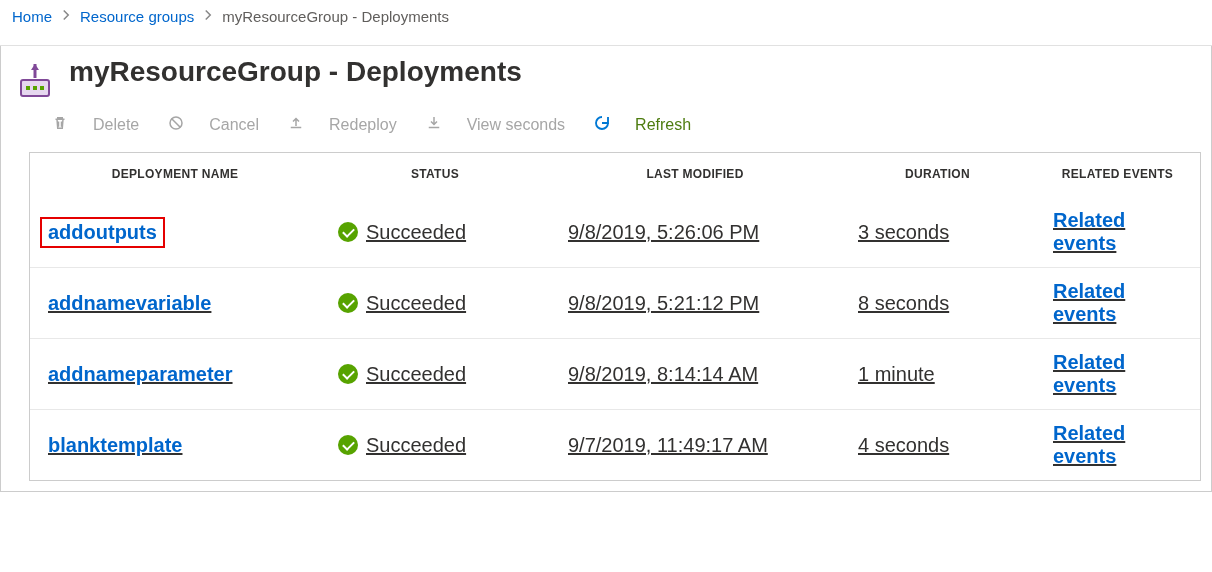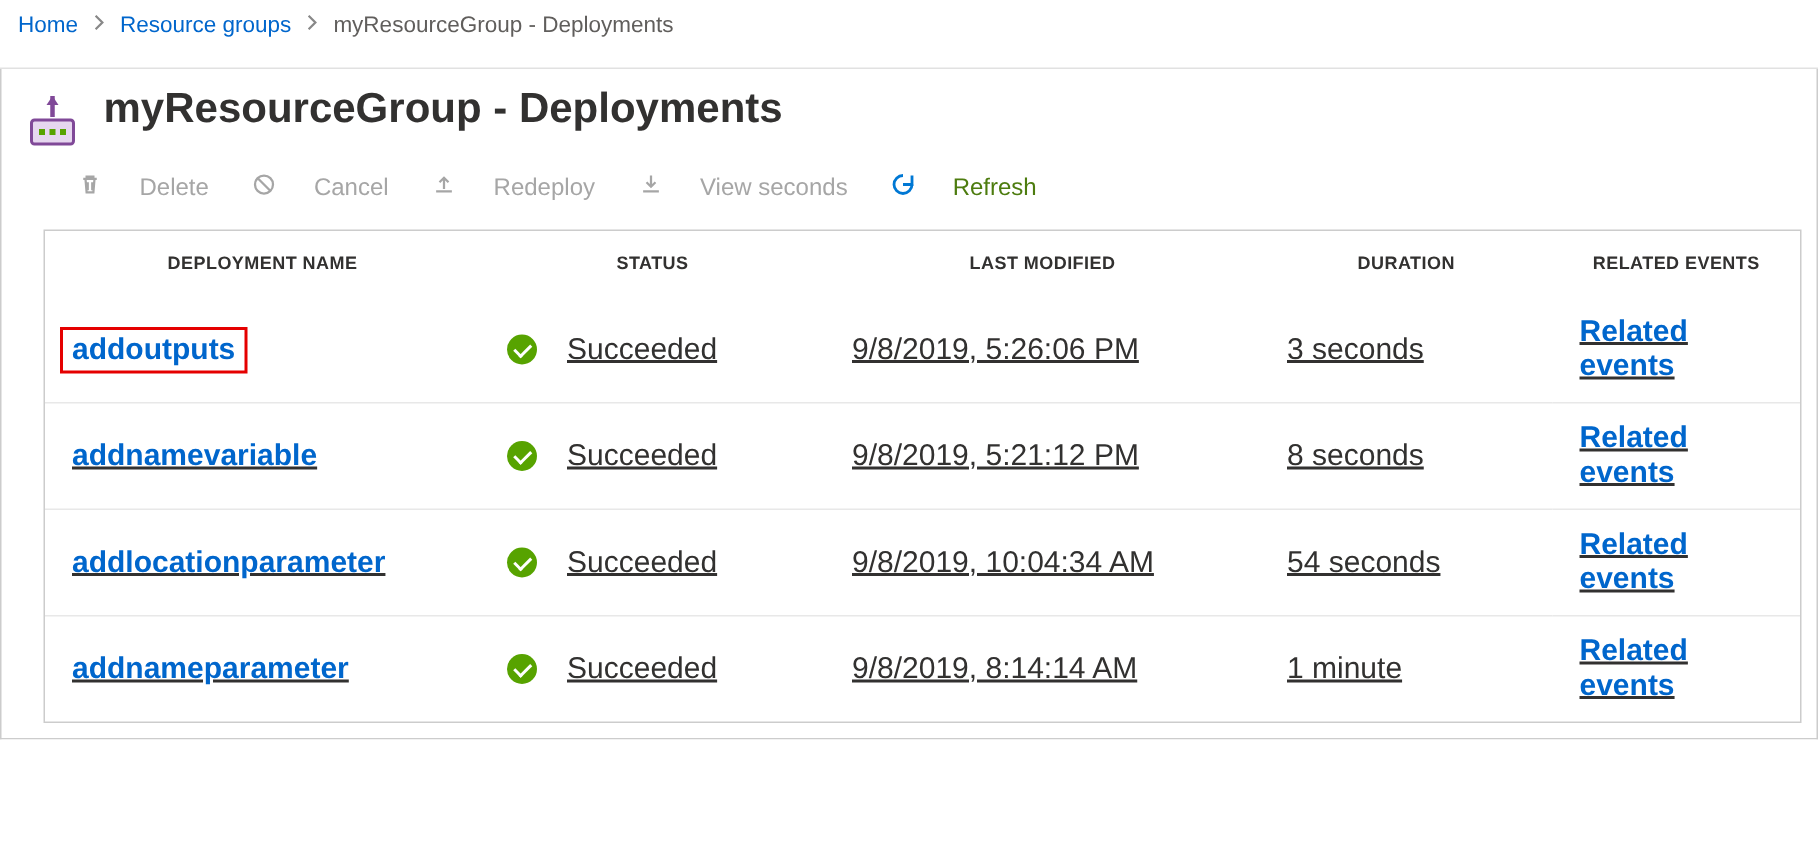--- a/index.html
+++ b/index.html
@@ -99,21 +99,21 @@
   .tbl tbody td {
     padding: 12px 18px;
     border-top: 1px solid #e8e8e8;
     font-size: 20px;
     vertical-align: middle;
     text-decoration: underline;
   }
   .tbl tbody tr:first-child td { border-top: none; padding-top: 18px;}
   .name-link { color: #0066cc; text-decoration: none; font-weight: 600; }
   .events-link { color: #0066cc; text-decoration: none; font-weight: 600; }
-  .status-cell { display: flex; align-items: center; gap: 20px; }
+  .status-cell { display: flex; align-items: center; gap: 8px; }
   .status-ok {
     width: 20px; height: 20px; border-radius: 50%;
     background: #57a300;
     display: inline-flex; align-items: center; justify-content: center;
     flex-shrink: 0;
   }
   .status-ok::after {
     content: "";
     width: 5px; height: 9px;
     border: solid #fff;
@@ -254,40 +254,40 @@
               <span class="status-cell">
                 <span class="status-ok"></span>
                 <span>Succeeded</span>
               </span>
             </td>
             <td>9/8/2019, 5:21:12 PM</td>
             <td>8 seconds</td>
             <td><a href="#" class="events-link">Related events</a></td>
           </tr>
           <tr>
-            <td><a href="#" class="name-link">addlocationparameter</a></td>
-            <td>
-              <span class="status-cell">
-                <span class="status-ok"></span>
-                <span>Succeeded</span>
-              </span>
-            </td>
-            <td>9/8/2019, 10:04:34 AM</td>
-            <td>54 seconds</td>
-            <td><a href="#" class="events-link">Related events</a></td>
-          </tr>
-          <tr>
             <td><a href="#" class="name-link">addnameparameter</a></td>
             <td>
               <span class="status-cell">
                 <span class="status-ok"></span>
                 <span>Succeeded</span>
               </span>
             </td>
             <td>9/8/2019, 8:14:14 AM</td>
             <td>1 minute</td>
+            <td><a href="#" class="events-link">Related events</a></td>
+          </tr>
+          <tr>
+            <td><a href="#" class="name-link">blanktemplate</a></td>
+            <td>
+              <span class="status-cell">
+                <span class="status-ok"></span>
+                <span>Succeeded</span>
+              </span>
+            </td>
+            <td>9/7/2019, 11:49:17 AM</td>
+            <td>4 seconds</td>
             <td><a href="#" class="events-link">Related events</a></td>
           </tr>
         </tbody>
     </table>
   </div>
 
 </div>
 
 </body></html>

